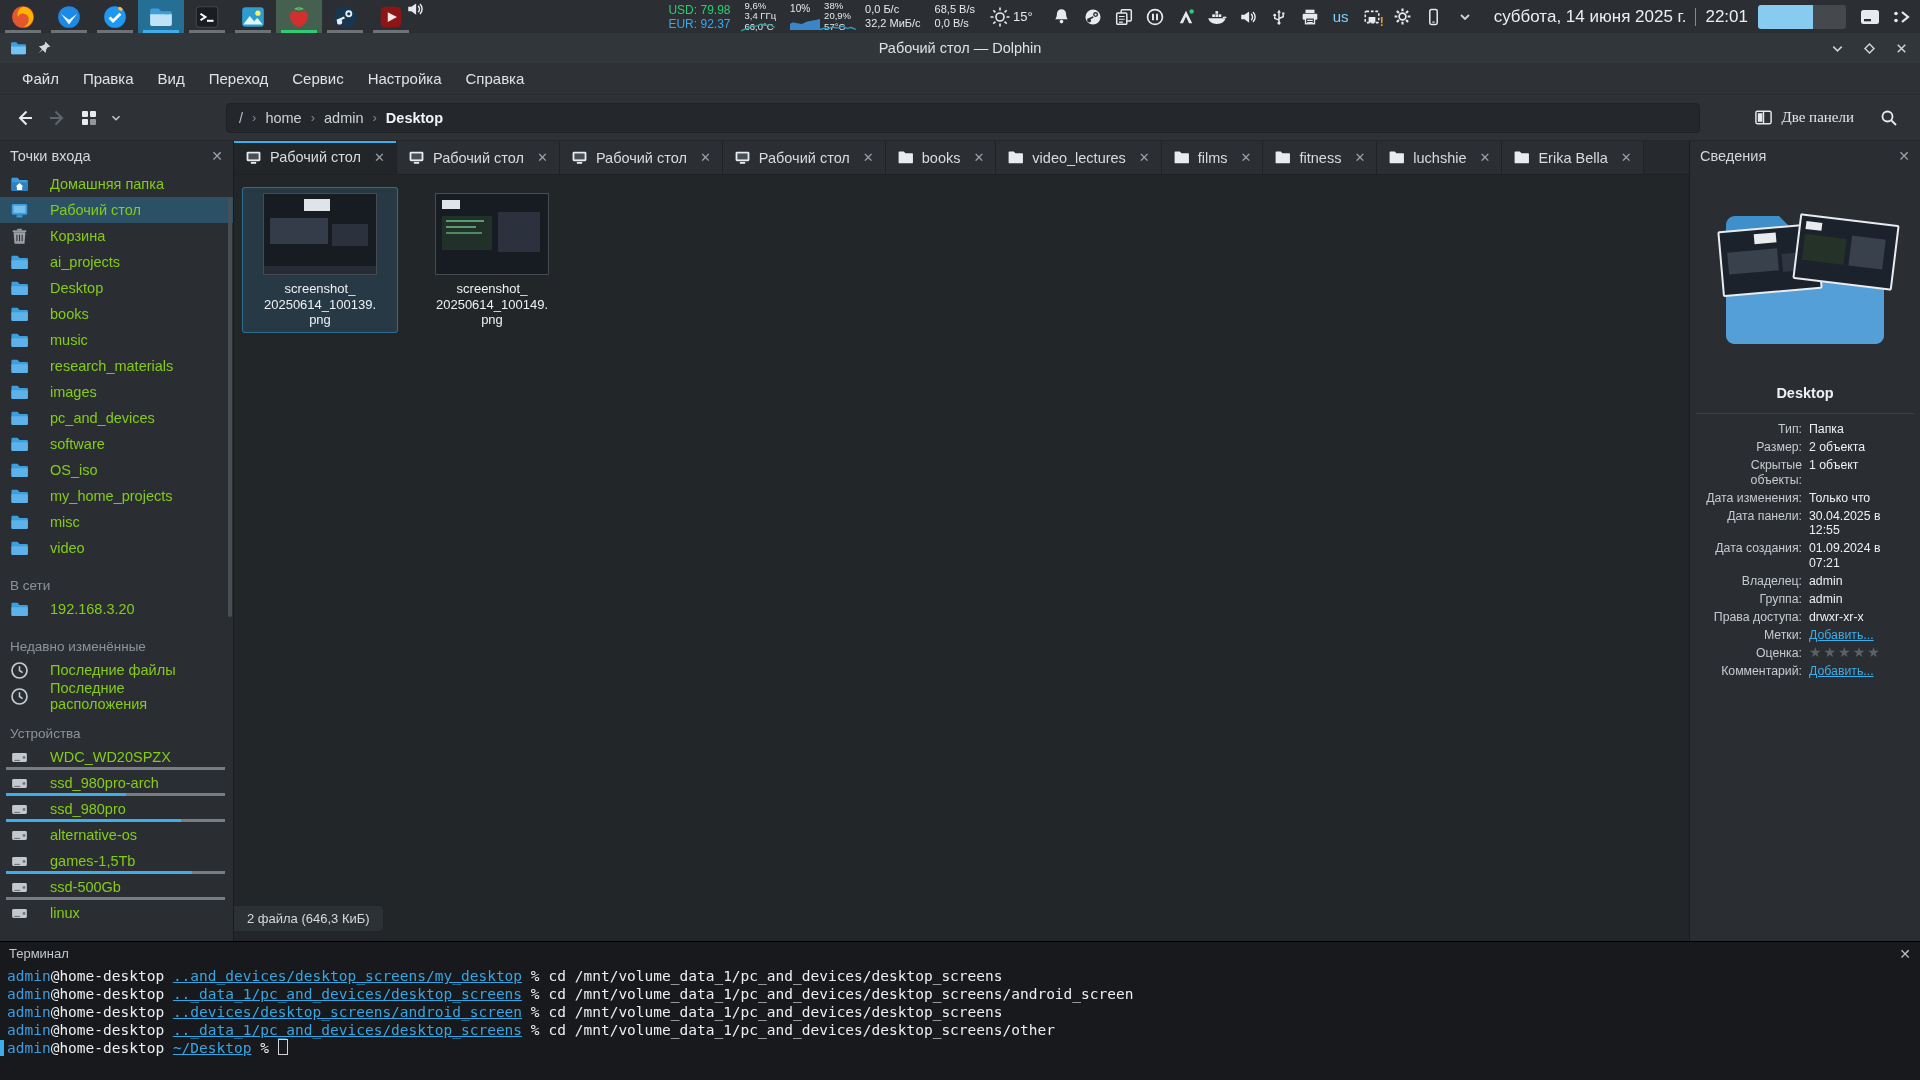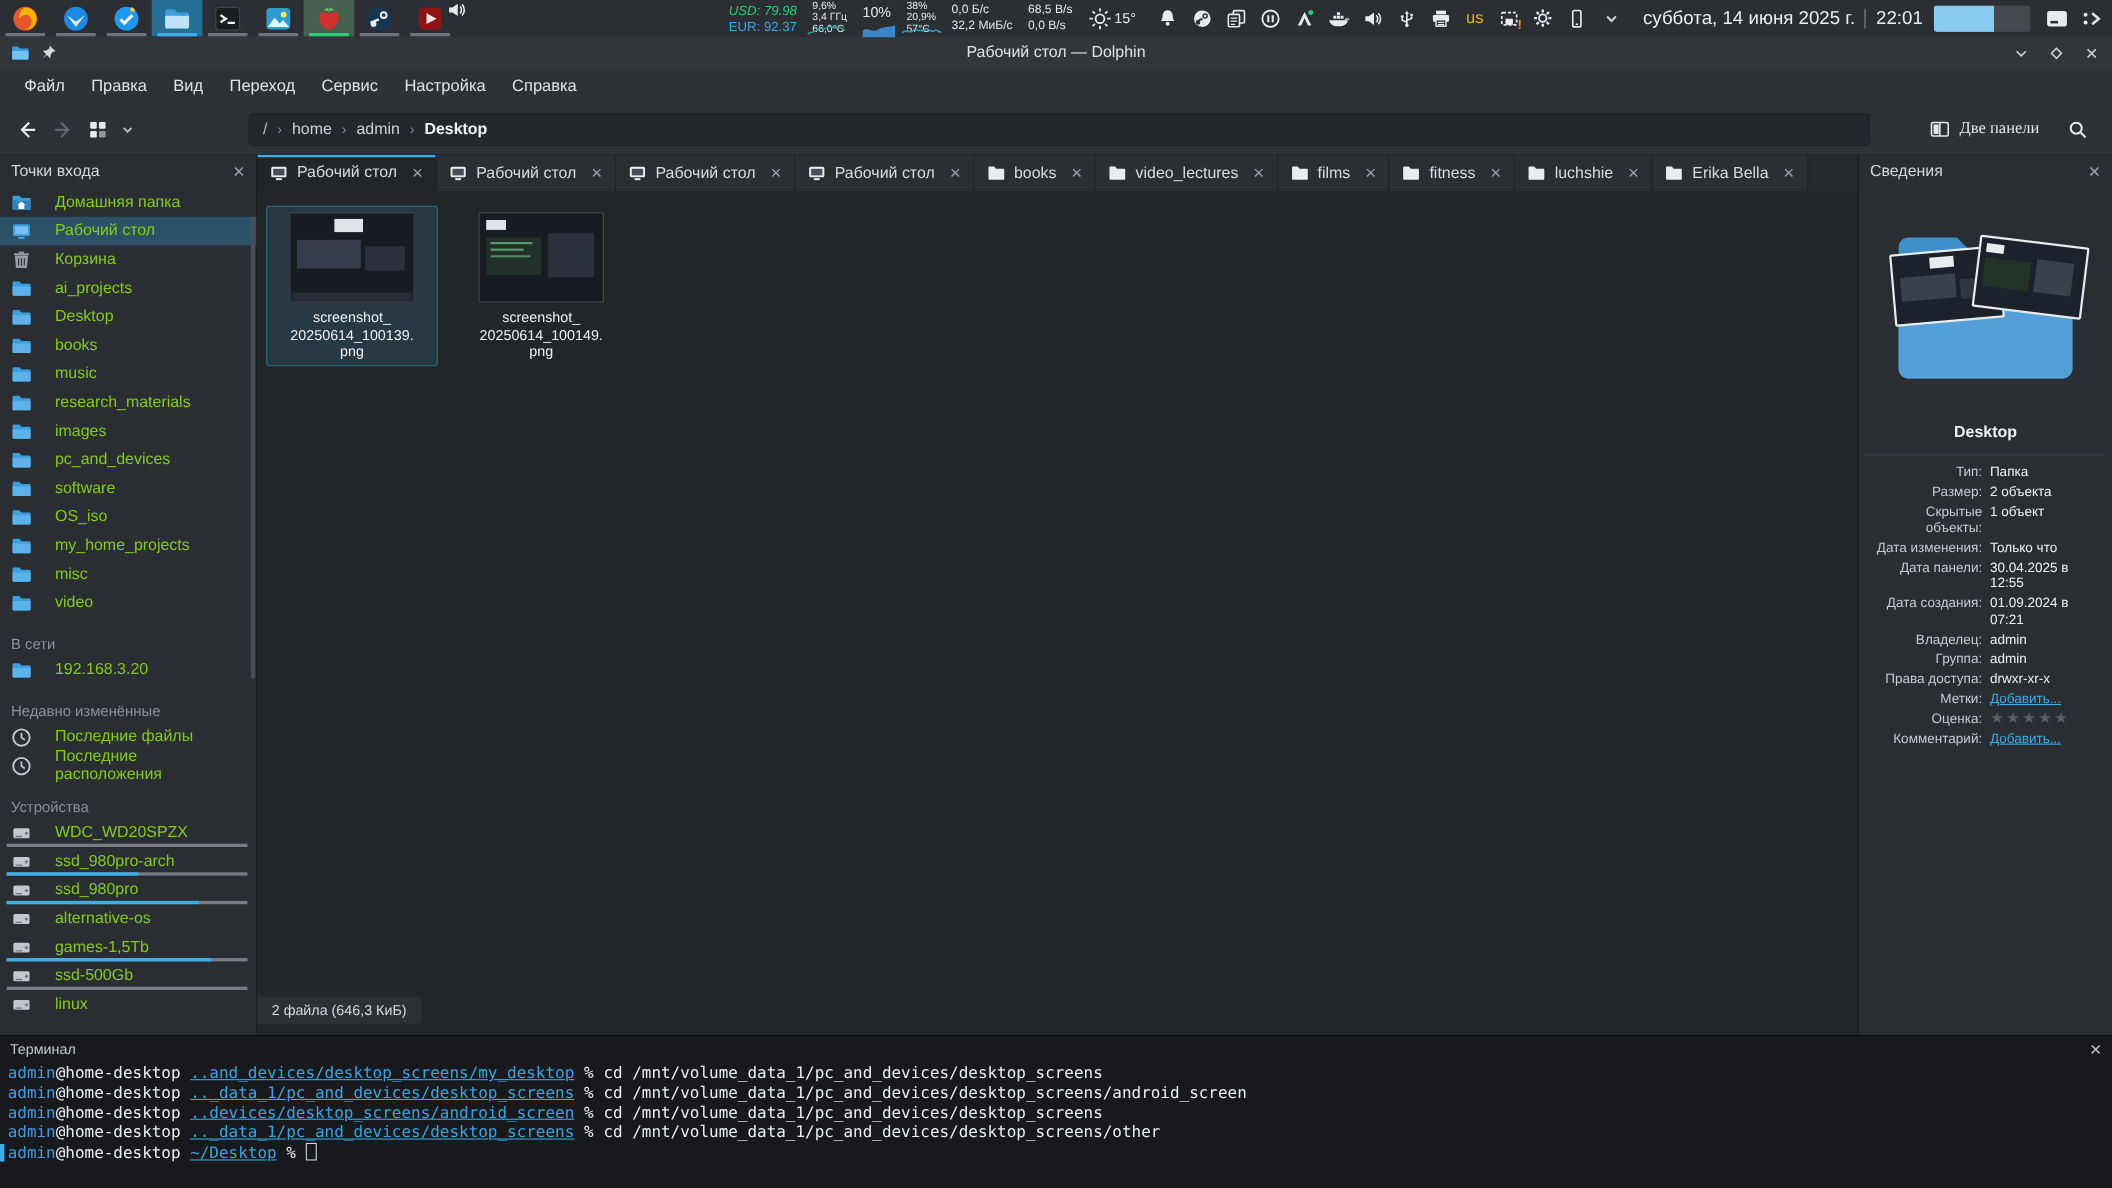--- a/index.html
+++ b/index.html
@@ -15,31 +15,31 @@
   .task-app .indicator{position:absolute;bottom:0;left:5px;right:5px;height:3px;background:#6d7277;}
   .task-app.active-blue{background:#256e94;}
   .task-app.active-green{background:#46604f;}
   .task-app.active-blue .indicator{background:#3daee9;}
   .task-app.active-green .indicator{background:#2ecc71;}
   .audio-badge{position:absolute;top:0;right:-9px;width:17px;height:17px;z-index:2;}
   .panel-spacer{flex:1;}
   .monitors{display:flex;align-items:center;gap:14px;margin-right:10px;}
   .mon{position:relative;text-align:left;}
   .mon-currency{text-align:left;font-size:12px;line-height:14px;}
-  .mon-currency .usd{color:#2ecc71;font-style:italic;}
+  .mon-currency .usd{color:#2ecc71;}
   .mon-currency .eur{color:#3aa7e9;}
   .mon3{font-size:9.5px;line-height:10.5px;color:#e6e9eb;}
   .mon2{font-size:11px;line-height:13.5px;color:#e6e9eb;}
   .spark{position:absolute;left:-4px;bottom:-2px;opacity:.95;}
-  .mon-ram{font-size:13px;color:#e6e9eb;align-self:flex-start;padding-top:3px;position:relative;}
+  .mon-ram{font-size:10px;color:#e6e9eb;align-self:flex-start;padding-top:3px;position:relative;}
   .ram-wave{position:absolute;left:0;bottom:-16px;}
   .weather{display:flex;align-items:center;gap:2px;font-size:13px;color:#e6e9eb;}
   .tray{display:flex;align-items:center;gap:9px;margin:0 8px;}
   .tray-ic{position:relative;width:22px;height:22px;display:flex;align-items:center;justify-content:center;}
-  .kbd-layout{font-size:15px;color:#eab308;}
+  .kbd-layout{font-size:15px;color:#7dd3fc;}
   .eth-warn{position:absolute;right:-1px;bottom:-1px;color:#f39c12;font-weight:bold;font-size:12px;}
   .clock{display:flex;align-items:center;font-size:17px;color:#eceff1;white-space:nowrap;margin:0 10px;}
   .clock .sep{width:1px;height:18px;background:#858b90;margin:0 9px;}
   .color-widget{display:flex;width:88px;height:24px;border-radius:3px;overflow:hidden;align-self:center;margin-right:14px;}
   .color-widget .c1{width:55px;background:#87ccf0;}
   .color-widget .c2{flex:1;background:#45494e;}
   .panel-end{display:flex;align-items:center;gap:12px;margin-right:8px;}
   
   .dolphin{position:absolute;top:33px;left:0;right:0;height:908px;background:#2a2e33;
     display:flex;flex-direction:column;z-index:10;border-bottom:1px solid #000;}

